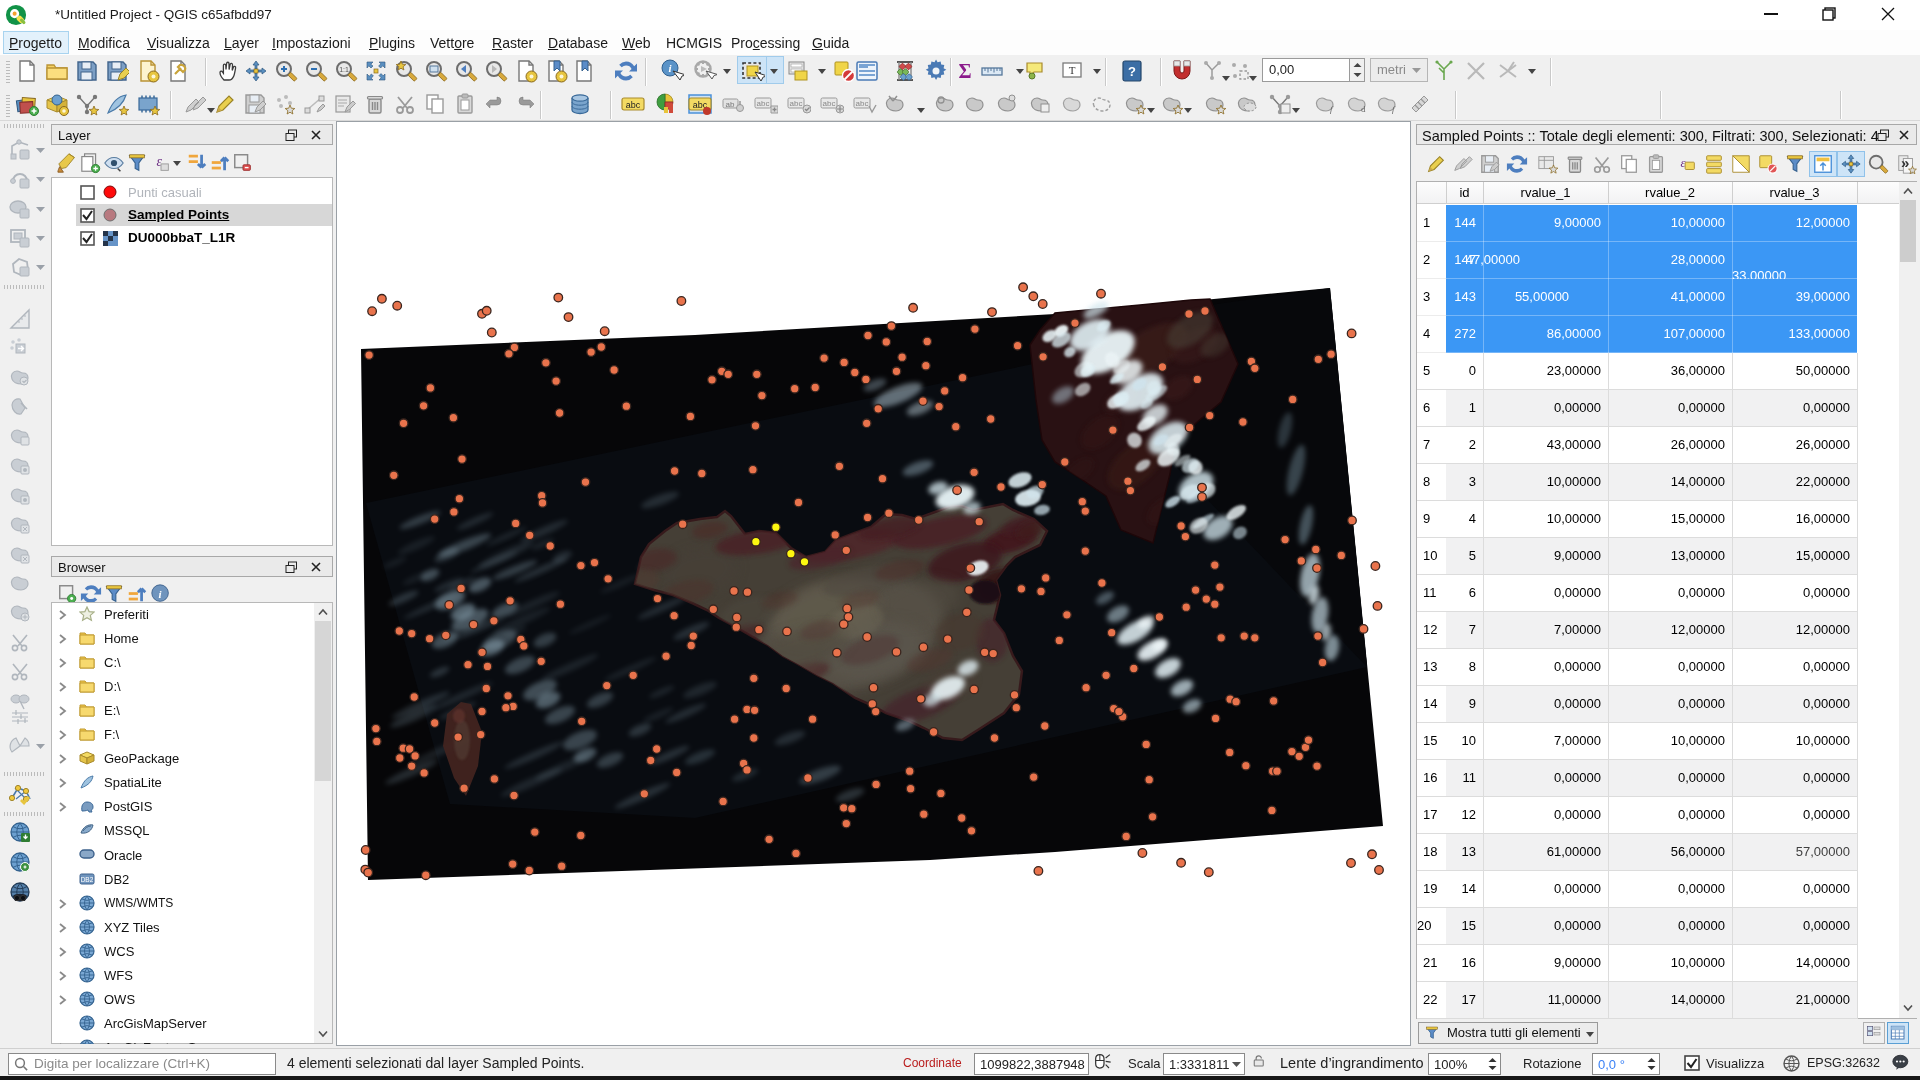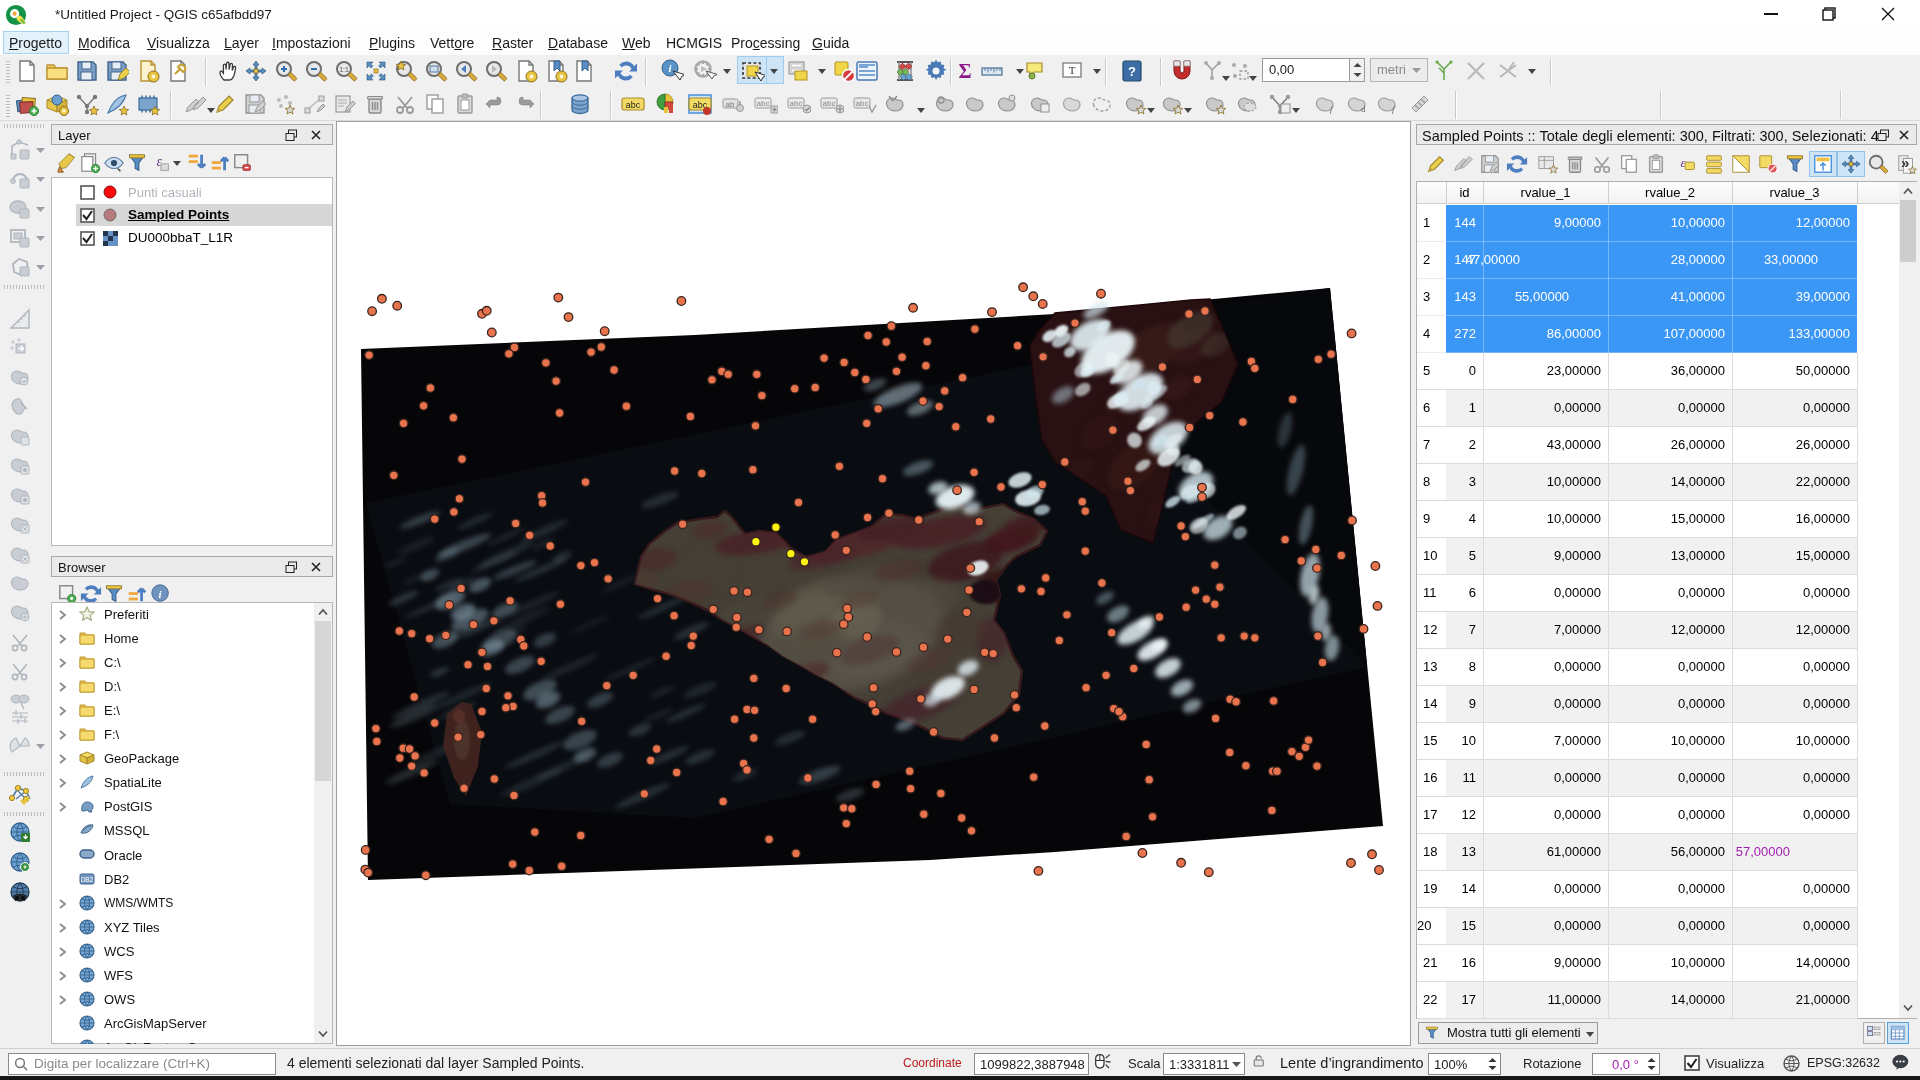--- a/index.html
+++ b/index.html
@@ -718,21 +718,21 @@
     <rect x="1" y="1" width="13" height="13" fill="#fff" stroke="#555" stroke-width="1.6"></rect>
     <path d="M3 7l3.5 4L12 3" fill="none" stroke="#222" stroke-width="2"></path>
   </svg>
 <svg style="position:absolute;left:103px;top:231px" width="15" height="15" viewBox="0 0 15 15">
     <rect width="15" height="15" fill="#6694c8"></rect>
     <rect x="0" y="0" width="5" height="5" fill="#24344a"></rect>
     <rect x="10" y="0" width="5" height="5" fill="#24344a"></rect>
     <rect x="5" y="5" width="5" height="5" fill="#24344a"></rect>
     <rect x="0" y="10" width="5" height="5" fill="#24344a"></rect>
   </svg>
-<span style="position:absolute;left:128px;top:230px;font-size:13.5px;font-weight:normal;color:#000">DU000bbaT_L1R</span>
+<span style="position:absolute;left:128px;top:230px;font-size:13.5px;font-weight:bold;color:#000">DU000bbaT_L1R</span>
 <div style="position:absolute;left:51px;top:556px;width:282px;height:21px;background:#eaeaea;border:1px solid #a8a8a8">
     <span style="position:absolute;left:6px;top:3px;font-size:13px;color:#111">Browser</span>
     <svg style="position:absolute;right:34px;top:4px" width="13" height="13" viewBox="0 0 13 13">
       <rect x="3.5" y="1" width="8" height="7" fill="none" stroke="#222"></rect>
       <rect x="1" y="4.5" width="8" height="7" fill="#eaeaea" stroke="#222"></rect>
     </svg>
     <svg style="position:absolute;right:10px;top:4px" width="12" height="12" viewBox="0 0 12 12">
       <path d="M2 2l8 8M10 2l-8 8" stroke="#222" stroke-width="1.6"></path>
     </svg>
   </div>
@@ -1548,21 +1548,21 @@
 <div style="position:absolute;left:1417px;top:241px;width:440px;height:1px;background:rgba(255,255,255,0.3)"></div>
 <div style="position:absolute;left:1446px;top:242px;width:411px;height:37px;background:#3b97f5"></div>
 <div style="position:absolute;left:1417px;top:242px;width:29px;height:37px;background:#fff;border-bottom:1px solid #e4e4e4"></div>
 <div style="position:absolute;left:1417px;top:252px;width:22px;text-align:left;padding-left:6px;font-size:13px;color:#000">2</div>
 <div style="position:absolute;left:1446px;top:252px;width:30px;text-align:right;font-size:13px;color:#fff">147</div>
 <div style="position:absolute;left:1483px;top:242px;width:1px;height:37px;background:rgba(255,255,255,0.3)"></div>
 <div style="position:absolute;left:1402px;top:252px;width:118px;text-align:right;font-size:13px;color:#fff">47,00000</div>
 <div style="position:absolute;left:1608px;top:242px;width:1px;height:37px;background:rgba(255,255,255,0.3)"></div>
 <div style="position:absolute;left:1608px;top:252px;width:117px;text-align:right;font-size:13px;color:#fff">28,00000</div>
 <div style="position:absolute;left:1732px;top:242px;width:1px;height:37px;background:rgba(255,255,255,0.3)"></div>
-<div style="position:absolute;left:1732px;top:252px;width:118px;text-align:center;font-size:13px;color:#fff">33,00000</div>
+<div style="position:absolute;left:1732px;top:268px;width:118px;text-align:left;font-size:13px;color:#fff">33,00000</div>
 <div style="position:absolute;left:1857px;top:242px;width:1px;height:37px;background:rgba(255,255,255,0.3)"></div>
 <div style="position:absolute;left:1417px;top:278px;width:440px;height:1px;background:rgba(255,255,255,0.3)"></div>
 <div style="position:absolute;left:1446px;top:279px;width:411px;height:37px;background:#3b97f5"></div>
 <div style="position:absolute;left:1417px;top:279px;width:29px;height:37px;background:#fff;border-bottom:1px solid #e4e4e4"></div>
 <div style="position:absolute;left:1417px;top:289px;width:22px;text-align:left;padding-left:6px;font-size:13px;color:#000">3</div>
 <div style="position:absolute;left:1446px;top:289px;width:30px;text-align:right;font-size:13px;color:#fff">143</div>
 <div style="position:absolute;left:1483px;top:279px;width:1px;height:37px;background:rgba(255,255,255,0.3)"></div>
 <div style="position:absolute;left:1483px;top:289px;width:118px;text-align:center;font-size:13px;color:#fff">55,00000</div>
 <div style="position:absolute;left:1608px;top:279px;width:1px;height:37px;background:rgba(255,255,255,0.3)"></div>
 <div style="position:absolute;left:1608px;top:289px;width:117px;text-align:right;font-size:13px;color:#fff">41,00000</div>
@@ -1740,21 +1740,21 @@
 <div style="position:absolute;left:1417px;top:833px;width:440px;height:1px;background:#dcdcdc"></div>
 <div style="position:absolute;left:1446px;top:834px;width:411px;height:37px;background:#f1f1f2"></div>
 <div style="position:absolute;left:1417px;top:834px;width:29px;height:37px;background:#fff;border-bottom:1px solid #e4e4e4"></div>
 <div style="position:absolute;left:1417px;top:844px;width:22px;text-align:left;padding-left:6px;font-size:13px;color:#000">18</div>
 <div style="position:absolute;left:1446px;top:844px;width:30px;text-align:right;font-size:13px;color:#000">13</div>
 <div style="position:absolute;left:1483px;top:834px;width:1px;height:37px;background:#dcdcdc"></div>
 <div style="position:absolute;left:1483px;top:844px;width:118px;text-align:right;font-size:13px;color:#000">61,00000</div>
 <div style="position:absolute;left:1608px;top:834px;width:1px;height:37px;background:#dcdcdc"></div>
 <div style="position:absolute;left:1608px;top:844px;width:117px;text-align:right;font-size:13px;color:#000">56,00000</div>
 <div style="position:absolute;left:1732px;top:834px;width:1px;height:37px;background:#dcdcdc"></div>
-<div style="position:absolute;left:1672px;top:844px;width:118px;text-align:right;font-size:13px;color:#a21caf">57,00000</div>
+<div style="position:absolute;left:1732px;top:844px;width:118px;text-align:right;font-size:13px;color:#404040">57,00000</div>
 <div style="position:absolute;left:1857px;top:834px;width:1px;height:37px;background:#dcdcdc"></div>
 <div style="position:absolute;left:1417px;top:870px;width:440px;height:1px;background:#dcdcdc"></div>
 <div style="position:absolute;left:1446px;top:871px;width:411px;height:37px;background:#fff"></div>
 <div style="position:absolute;left:1417px;top:871px;width:29px;height:37px;background:#fff;border-bottom:1px solid #e4e4e4"></div>
 <div style="position:absolute;left:1417px;top:881px;width:22px;text-align:left;padding-left:6px;font-size:13px;color:#000">19</div>
 <div style="position:absolute;left:1446px;top:881px;width:30px;text-align:right;font-size:13px;color:#000">14</div>
 <div style="position:absolute;left:1483px;top:871px;width:1px;height:37px;background:#dcdcdc"></div>
 <div style="position:absolute;left:1483px;top:881px;width:118px;text-align:right;font-size:13px;color:#000">0,00000</div>
 <div style="position:absolute;left:1608px;top:871px;width:1px;height:37px;background:#dcdcdc"></div>
 <div style="position:absolute;left:1608px;top:881px;width:117px;text-align:right;font-size:13px;color:#000">0,00000</div>
@@ -1853,21 +1853,21 @@
     <rect x="3" y="8" width="12" height="8" rx="1" fill="#e8e8e8" stroke="#777" stroke-width="1.4"></rect>
     <path d="M5.5 8V6a3.5 3.5 0 017 0" fill="none" stroke="#777" stroke-width="1.6"></path>
   </svg>
 <span style="position:absolute;left:1280px;top:1055px;font-size:14.5px;color:#222">Lente d’ingrandimento</span>
 <div style="position:absolute;left:1428px;top:1053px;width:73px;height:22px;background:#fff;border:1px solid #8a8a8a;font-size:13px;color:#222;line-height:21px;padding-left:5px">100%</div>
 <svg style="position:absolute;left:1487px;top:1055px" width="11" height="18" viewBox="0 0 11 18">
     <path d="M1.5 7L5.5 3l4 4z" fill="#333"></path>
     <path d="M1.5 11l4 4 4-4z" fill="#333"></path>
   </svg>
 <span style="position:absolute;left:1523px;top:1056px;font-size:13px;color:#222">Rotazione</span>
-<div style="position:absolute;left:1592px;top:1053px;width:68px;height:22px;background:#fff;border:1px solid #8a8a8a;font-size:13px;color:#a21caf;line-height:21px;padding-left:19px">0,0 °</div>
+<div style="position:absolute;left:1592px;top:1053px;width:68px;height:22px;background:#fff;border:1px solid #8a8a8a;font-size:13px;color:#3b82f6;line-height:21px;padding-left:5px">0,0 °</div>
 <svg style="position:absolute;left:1646px;top:1055px" width="11" height="18" viewBox="0 0 11 18">
     <path d="M1.5 7L5.5 3l4 4z" fill="#333"></path>
     <path d="M1.5 11l4 4 4-4z" fill="#333"></path>
   </svg>
 <svg style="position:absolute;left:1684px;top:1055px" width="16" height="16" viewBox="0 0 16 16">
     <rect x="1" y="1" width="14" height="14" fill="#fff" stroke="#444" stroke-width="1.6"></rect>
     <path d="M3.5 8l3.5 4 5.5-8" fill="none" stroke="#222" stroke-width="2"></path>
   </svg>
 <span style="position:absolute;left:1706px;top:1056px;font-size:13px;color:#222">Visualizza</span>
 <svg style="position:absolute;left:1783px;top:1055px" width="17" height="17" viewBox="0 0 17 17">

